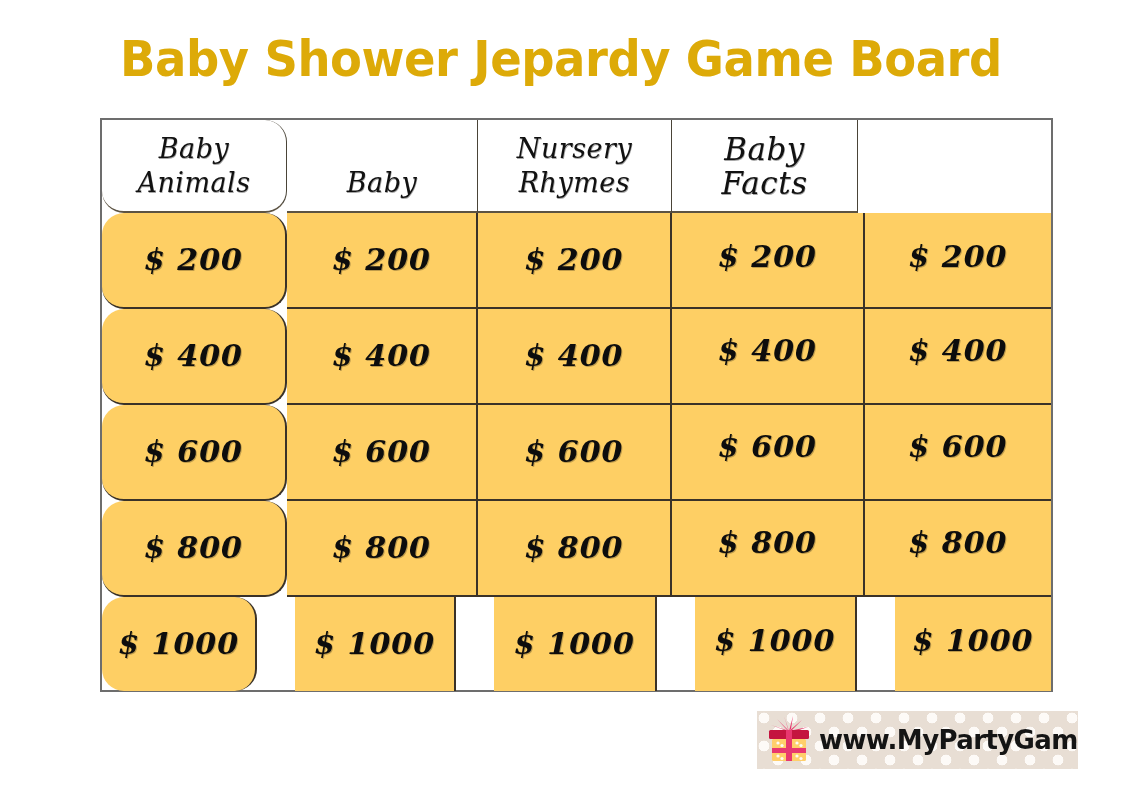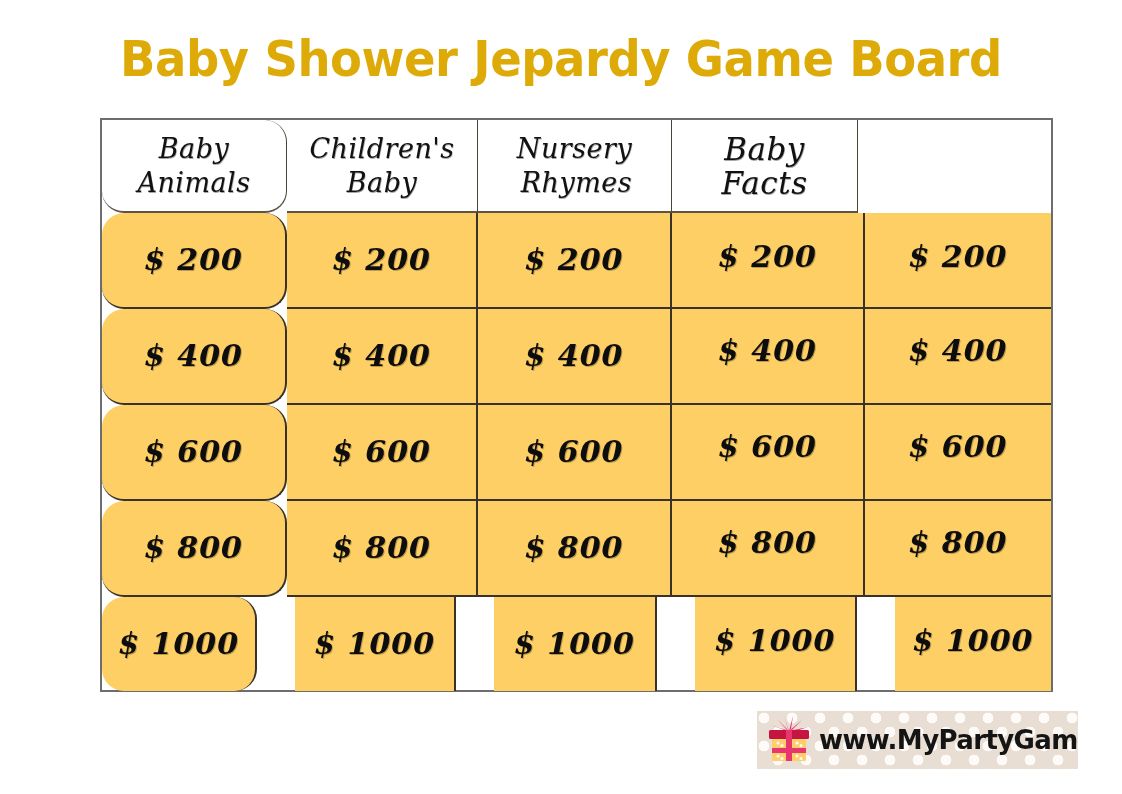--- a/index.html
+++ b/index.html
@@ -65,21 +65,21 @@
     border-right: 2px solid #3a3228;
     border-bottom: 2px solid #3a3228;
     overflow: hidden;
   }
   .cell:last-child { border-right: none; }
   .board-row:last-child .cell { border-bottom: none; }
 
   
   .c0 { width: 185px; border-radius: 22px; }
   .c1 { width: 191px; }
-  .c2 { width: 194px; text-align: right; }
+  .c2 { width: 194px; }
   .c3 { width: 193px; }
   .c4 { width: 186px; }
 
   .header-row .cell {
     background: #ffffff;
     border-bottom: 2px solid #5c5343;
     border-right: 1px solid #4a4438;
   }
 
   .head-text {
@@ -153,21 +153,21 @@
 
   <div class="board-row header-row">
     <div class="cell c0">
       <div class="head-text">
         <span>Baby</span><br>
         <span>Animals</span>
       </div>
     </div>
     <div class="cell c1">
       <div class="head-text">
-        <span>Children's</span><br>
+        <br>
         <span>Baby</span>
       </div>
     </div>
     <div class="cell c2">
       <div class="head-text">
         <span>Nursery</span><br>
         <span>Rhymes</span>
       </div>
     </div>
     <div class="cell c4">

